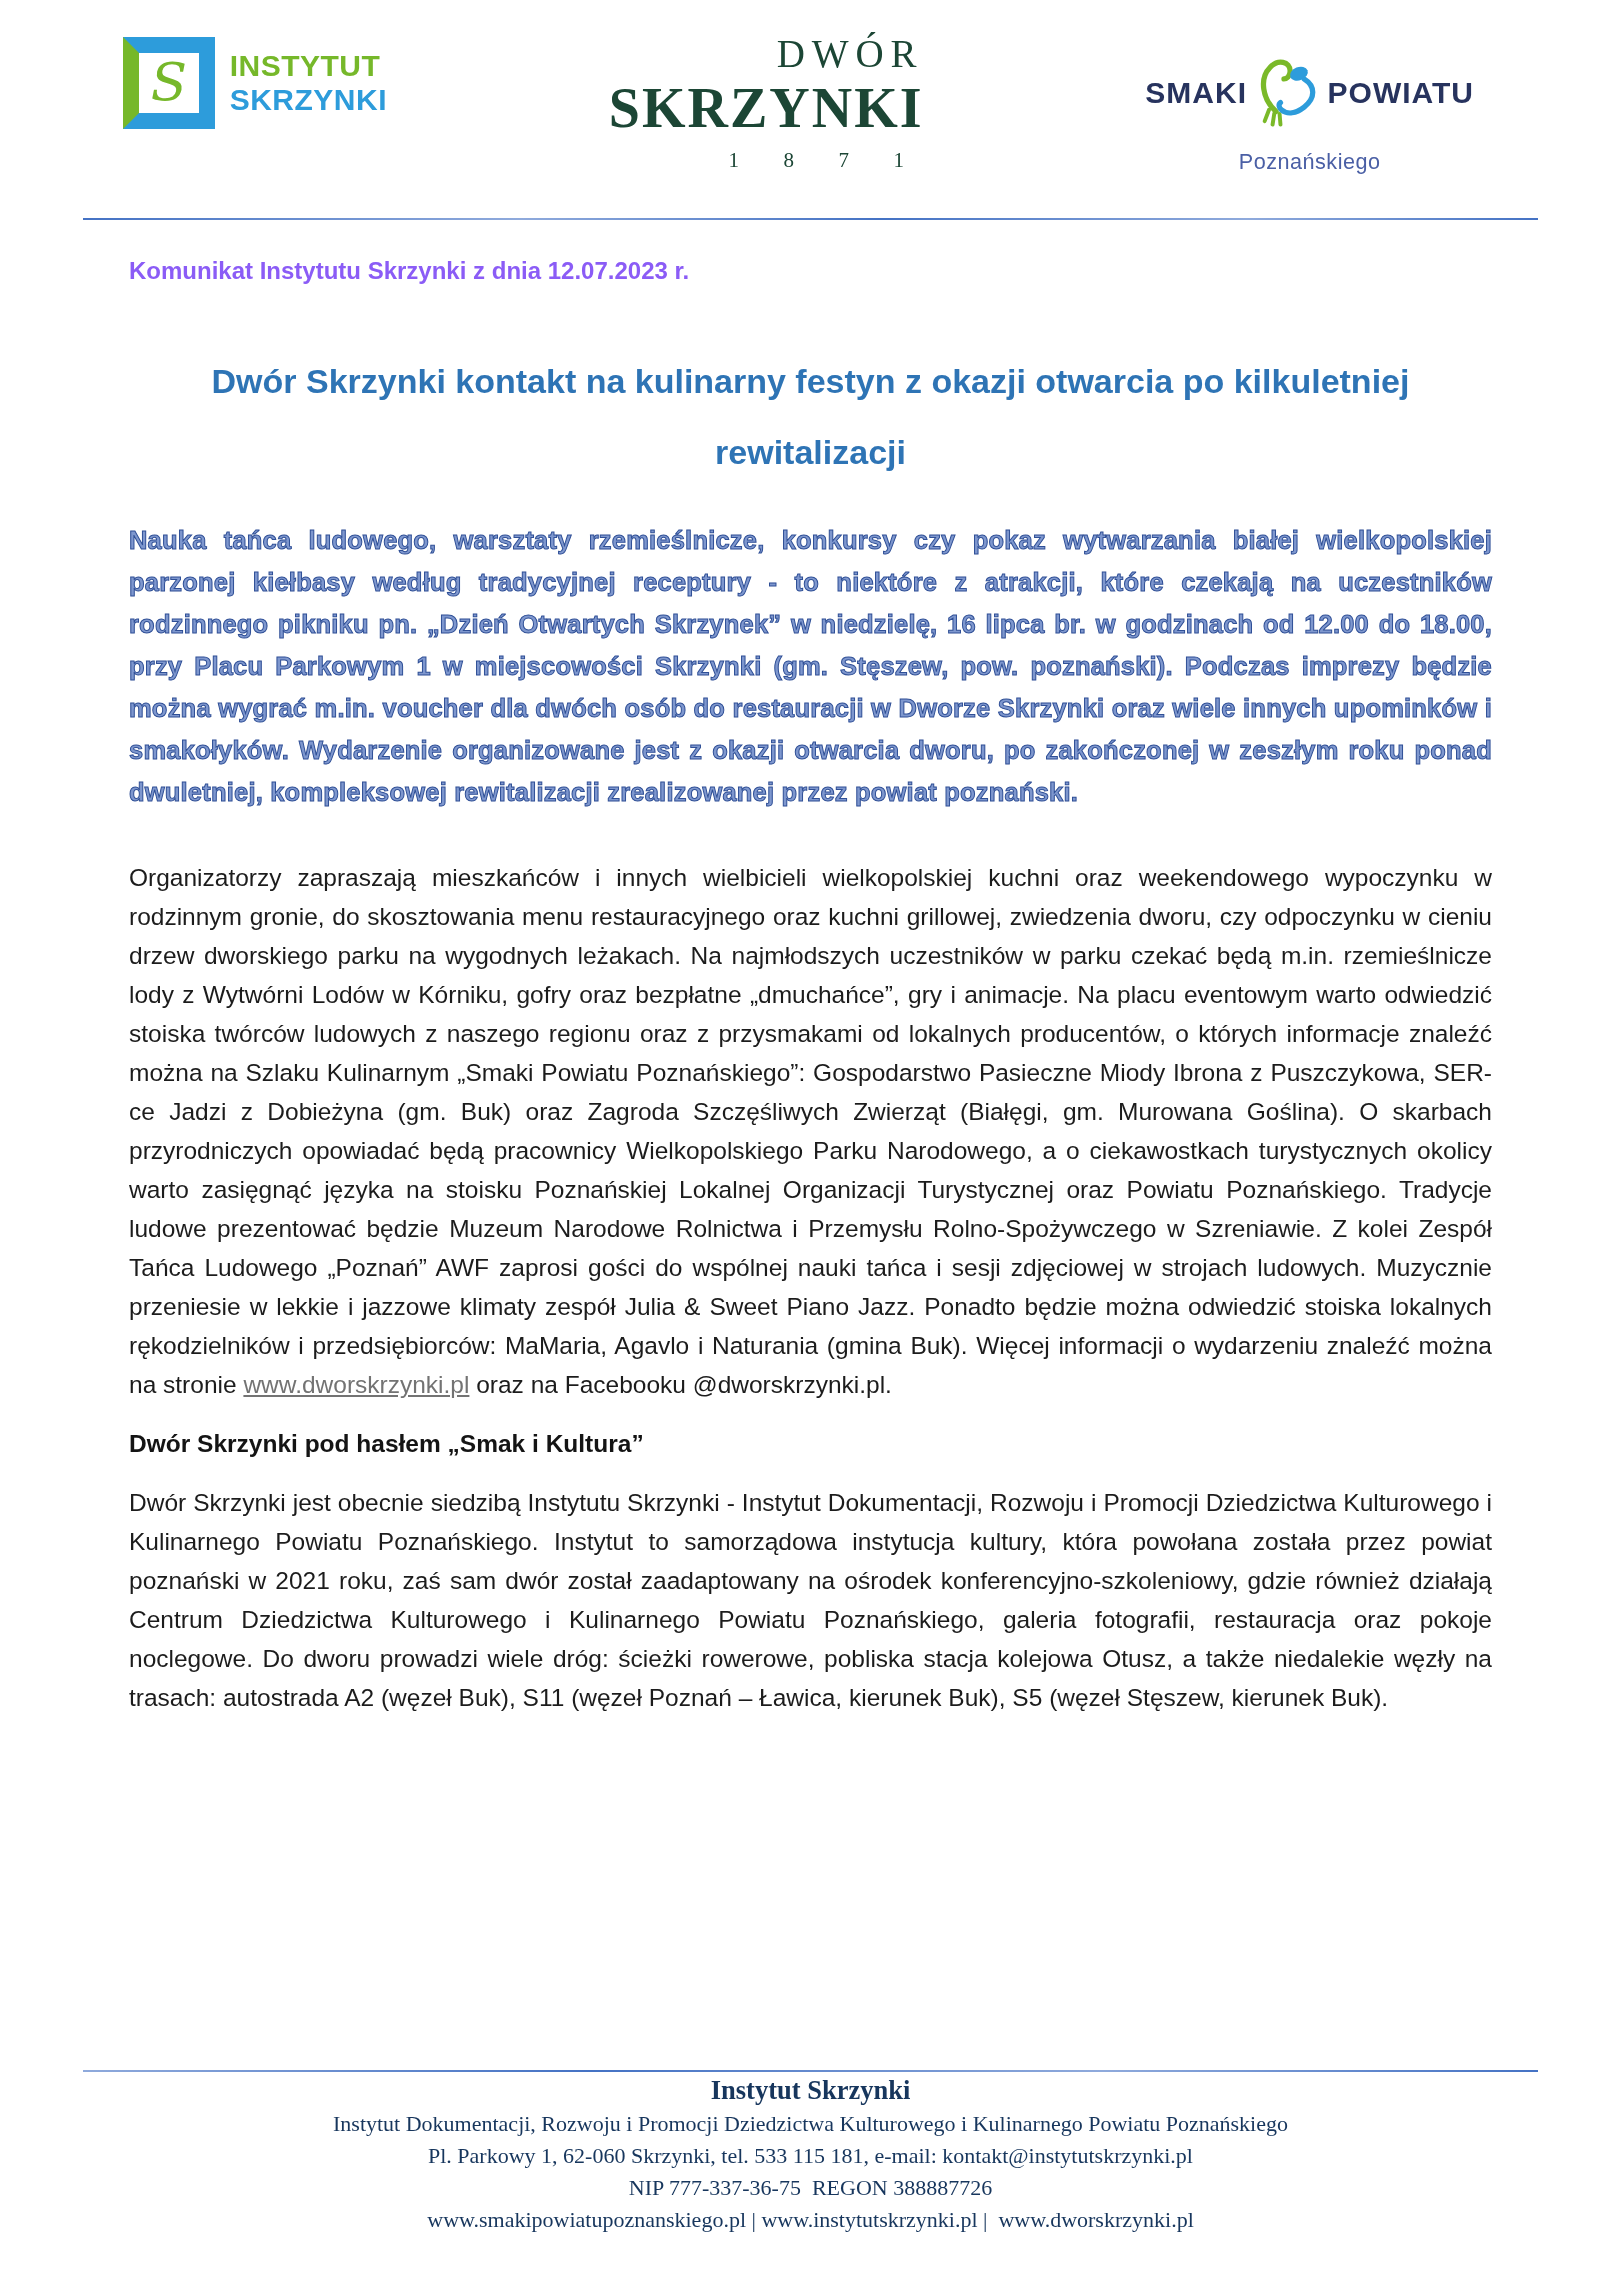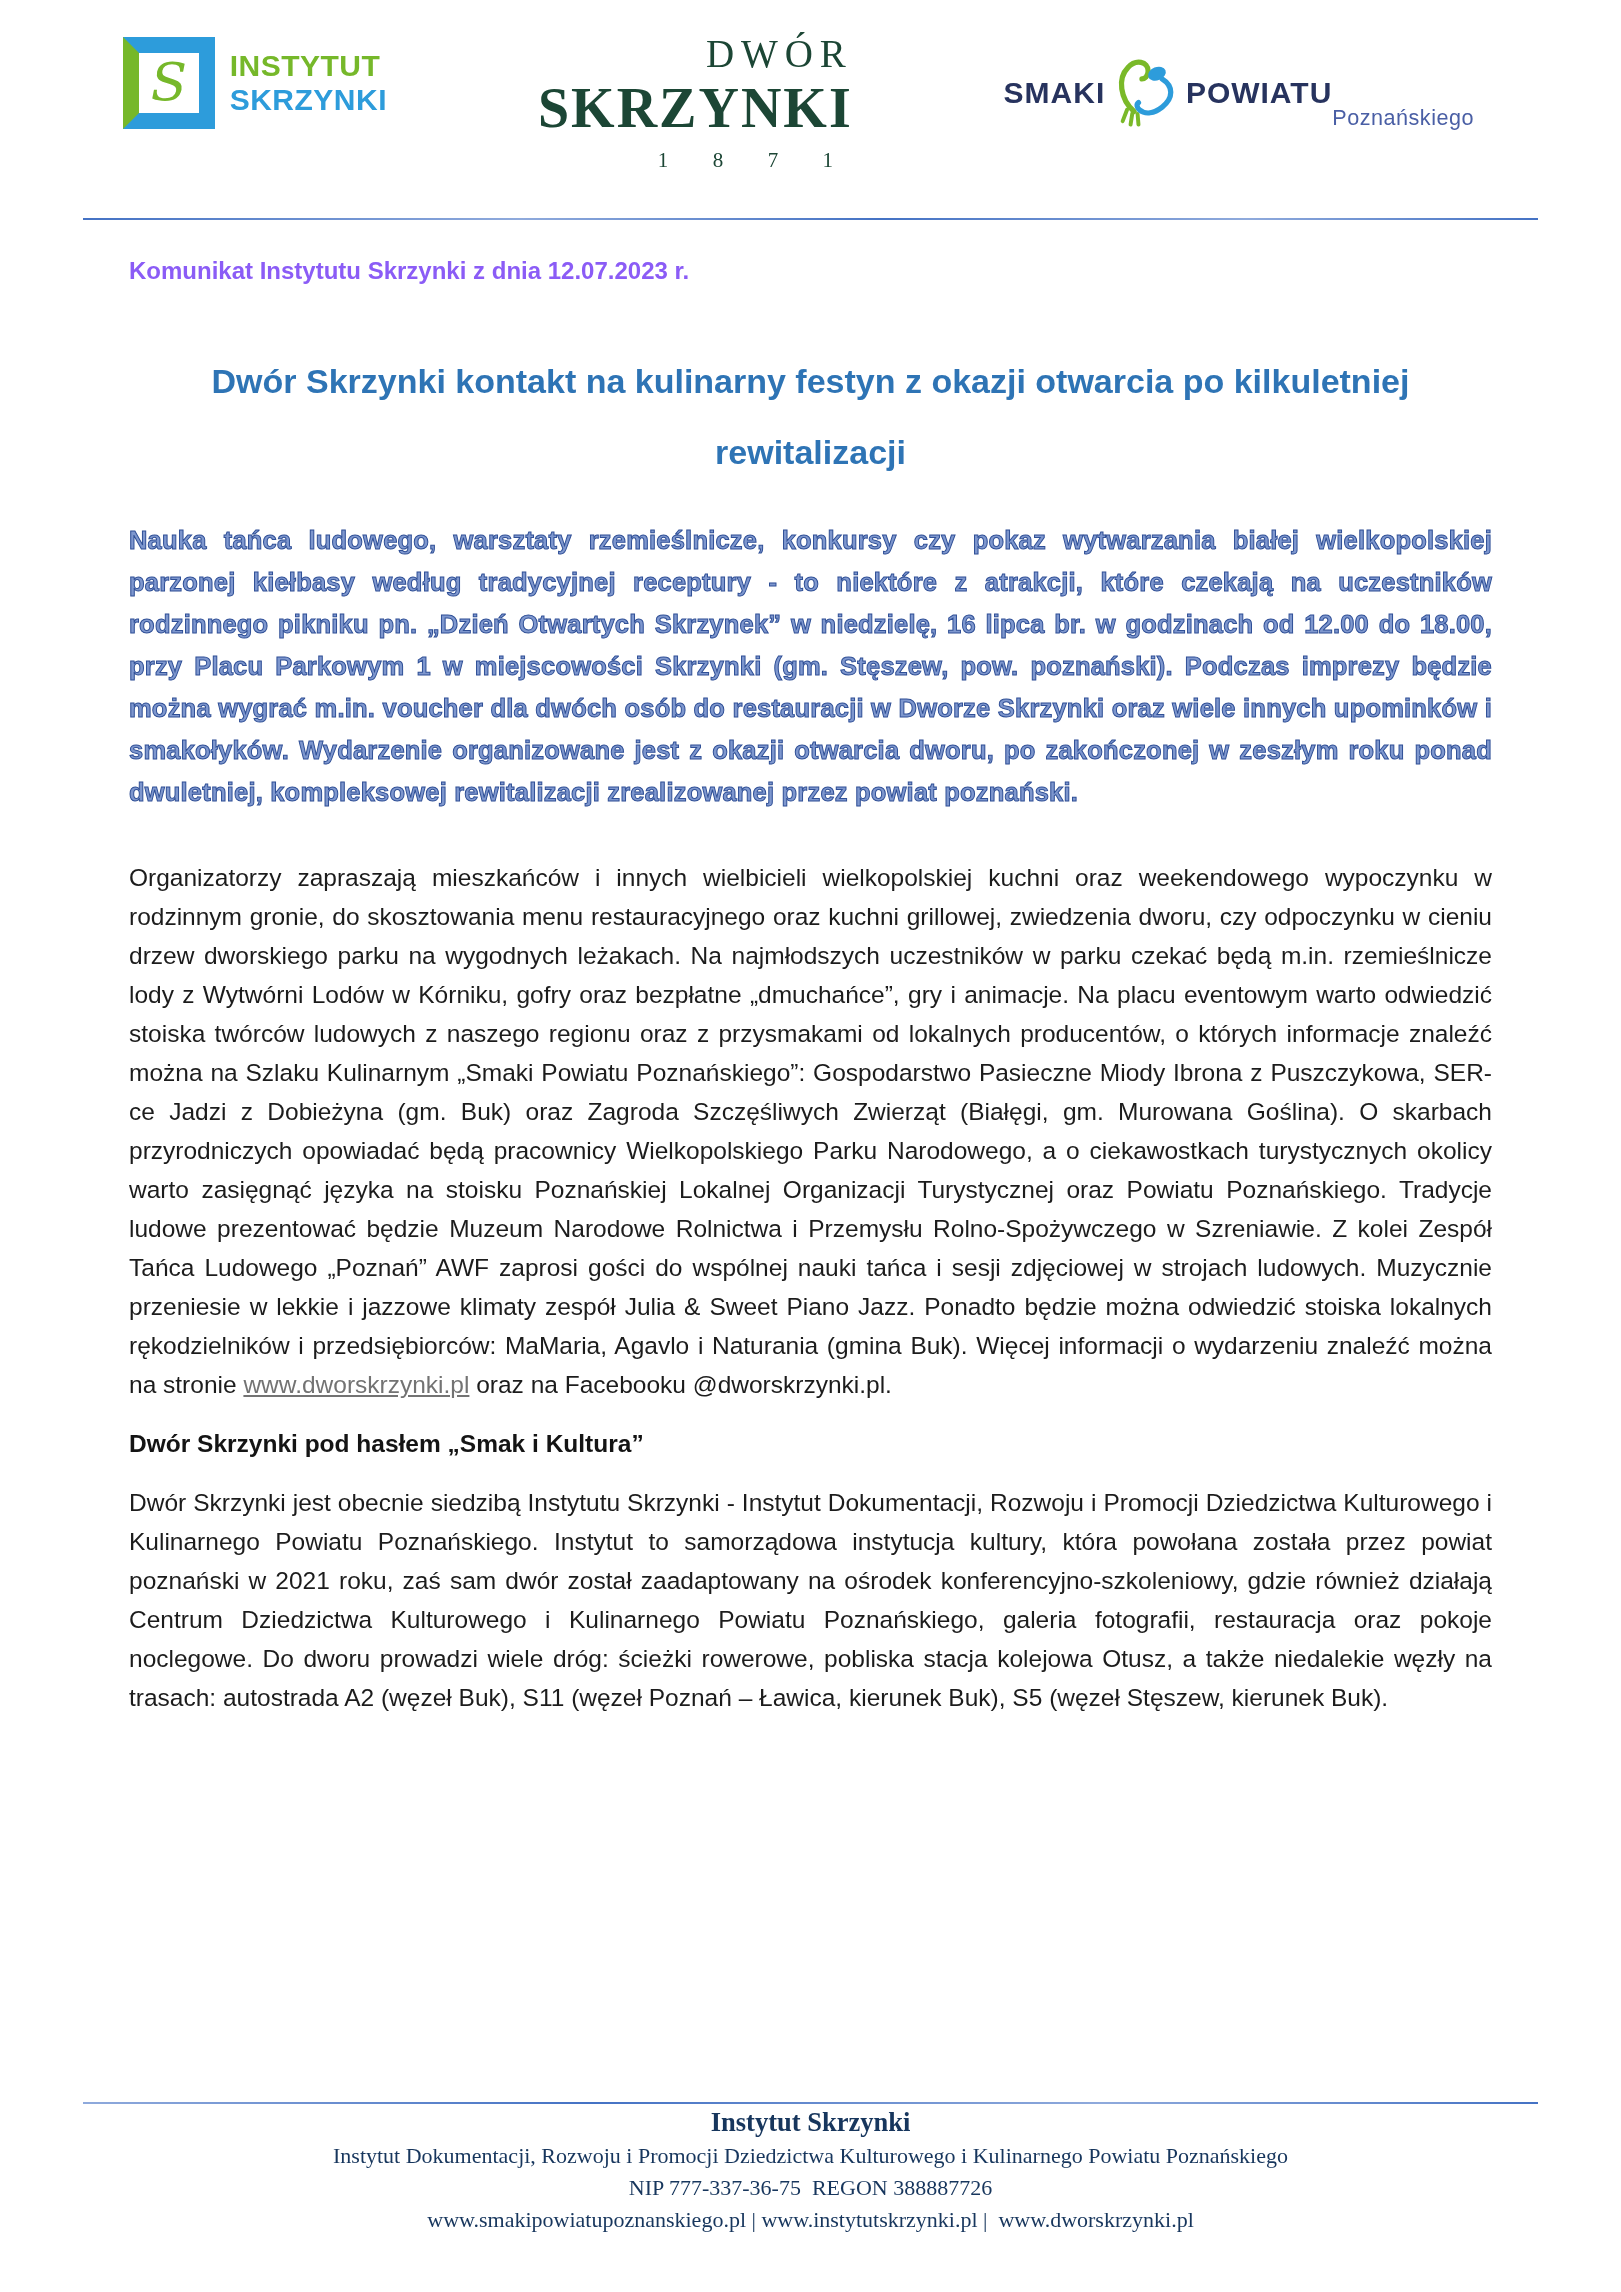--- a/index.html
+++ b/index.html
@@ -34,21 +34,21 @@
   }
   .logo-left .wordmark { margin-left:14.7px; font-weight:bold; font-size:30px; line-height:34px; letter-spacing:0.5px; }
   .logo-left .w1 { color:#76B82A; }
   .logo-left .w2 { color:#2D9CDB; }
 
   .logo-center { text-align:right; color:#1C4635; font-family:"Liberation Serif", serif; margin-top:-5.9px; }
   .logo-center .l1 { font-size:39px; letter-spacing:6.9px; font-weight:400; }
   .logo-center .l2 { font-size:56px; font-weight:700; letter-spacing:2px; margin-top:0px; }
   .logo-center .l3 { font-size:21px; letter-spacing:19.6px; margin-top:7.8px; text-indent:19.6px; }
 
-  .logo-right { display:flex; flex-direction:row; align-items:flex-end; margin-top:17.6px; }
+  .logo-right { display:flex; flex-direction:column; align-items:center; margin-top:17.6px;gap:32px; }
   .logo-right .row1 { display:flex; align-items:center; gap:7.8px; }
   .logo-right .navyword { color:#27335E; font-weight:bold; font-size:30px; letter-spacing:1px; }
   .logo-right .sub { color:#4A5FA5; font-size:21.6px; margin-top:-13.7px; letter-spacing:0.5px; }
 
   
   .rule-top { height:2.9px; background:linear-gradient(90deg,#4472C4,#8FAADC 30%,#4472C4 55%,#8FAADC 80%,#4472C4); margin:25.5px 83px 0 83px; }
 
   
   .content { padding:0 129px; }
   .meta-line { margin-top:37px; font-weight:bold; font-size:24px; color:#8b5cf6; }
@@ -162,18 +162,19 @@
 
     <h2 class="subheading">Dwór Skrzynki pod hasłem „Smak i Kultura”</h2>
 
     <p class="body-par second">Dwór Skrzynki jest obecnie siedzibą Instytutu Skrzynki - Instytut Dokumentacji, Rozwoju i Promocji Dziedzictwa Kulturowego i Kulinarnego Powiatu Poznańskiego. Instytut to samorządowa instytucja kultury, która powołana została przez powiat poznański w 2021 roku, zaś sam dwór został zaadaptowany na ośrodek konferencyjno-szkoleniowy, gdzie również działają Centrum Dziedzictwa Kulturowego i Kulinarnego Powiatu Poznańskiego, galeria fotografii, restauracja oraz pokoje noclegowe. Do dworu prowadzi wiele dróg: ścieżki rowerowe, pobliska stacja kolejowa Otusz, a także niedalekie węzły na trasach: autostrada A2 (węzeł Buk), S11 (węzeł Poznań – Ławica, kierunek Buk), S5 (węzeł Stęszew, kierunek Buk).</p>
 
   </div>
 
   <div class="footer">
     <div class="f-title">Instytut Skrzynki</div>
     <div class="f-line">Instytut Dokumentacji, Rozwoju i Promocji Dziedzictwa Kulturowego i Kulinarnego Powiatu Poznańskiego</div>
+    <div class="f-line">Pl. Parkowy 1, 62-060 Skrzynki, tel. 533 115 181, e-mail: kontakt@instytutskrzynki.pl</div>
     <div class="f-line pre">NIP 777-337-36-75  REGON 388887726</div>
     <div class="f-line pre">www.smakipowiatupoznanskiego.pl | www.instytutskrzynki.pl |  www.dworskrzynki.pl</div>
   </div>
 
 </div>
 
 
 </body></html>

